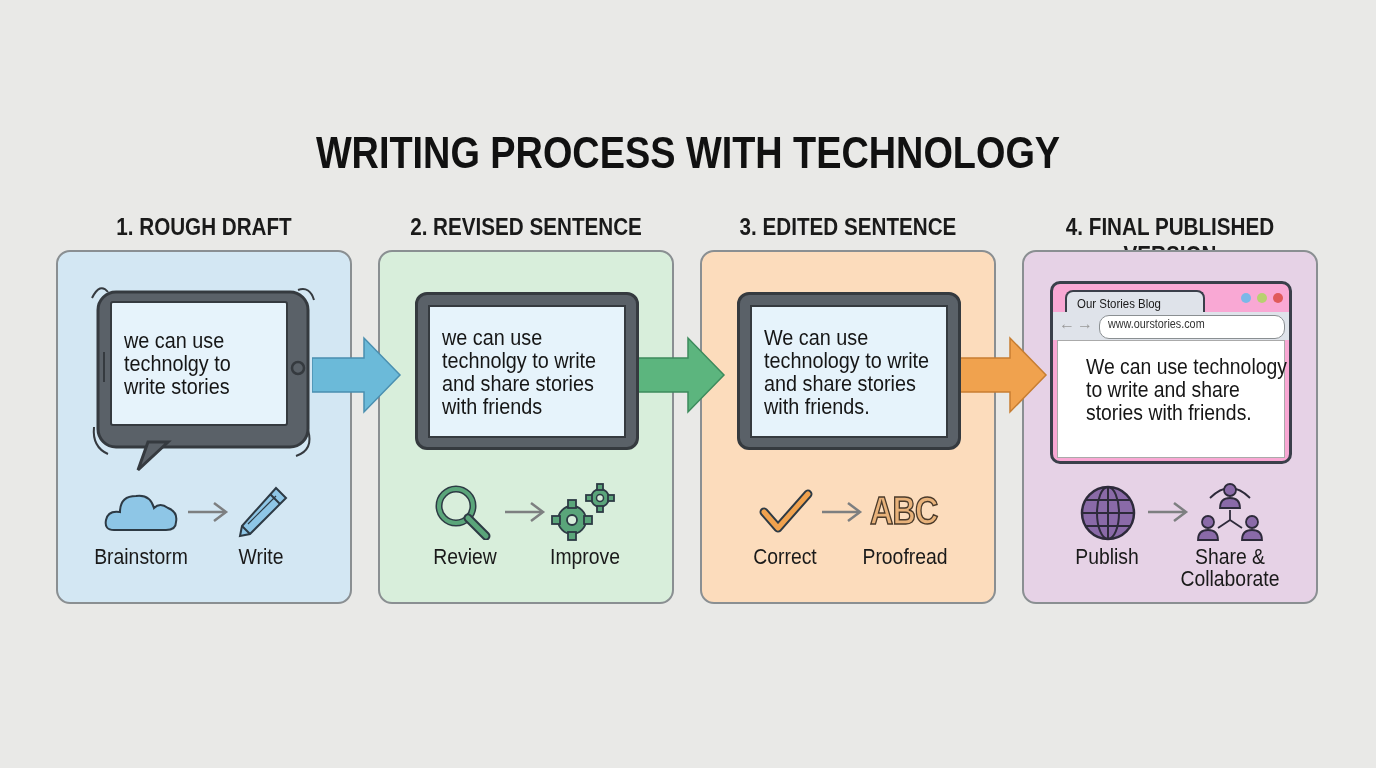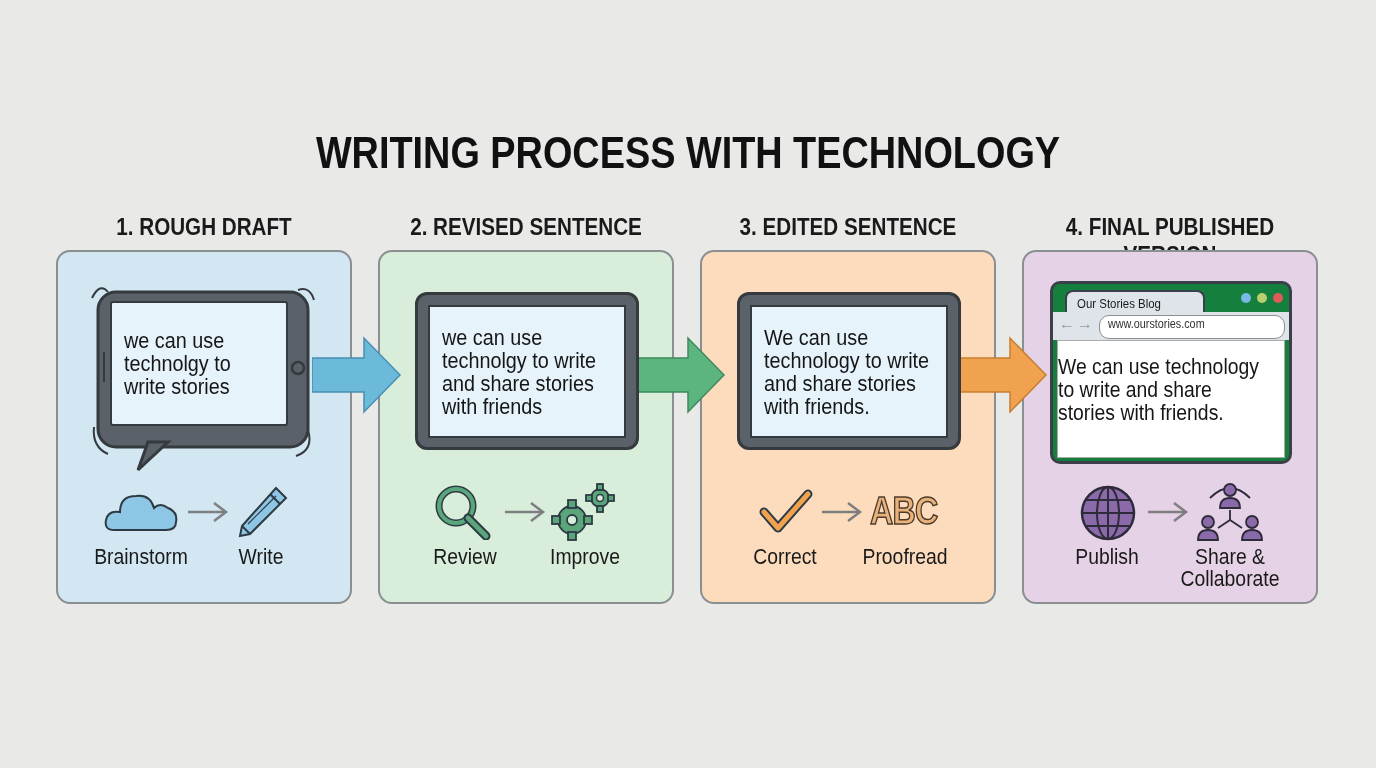--- a/index.html
+++ b/index.html
@@ -9,21 +9,21 @@
   .panel{position:absolute;top:250px;width:296px;height:354px;border:2px solid #8a8f92;border-radius:14px;box-sizing:border-box;}
   .p1{left:56px;background:#d3e7f3;}
   .p2{left:378px;background:#d8eedb;}
   .p3{left:700px;background:#fcdcbc;}
   .p4{left:1022px;background:#e6d2e6;}
   .device{position:absolute;background:#5a6168;border:3px solid #353a3f;border-radius:12px;box-sizing:border-box;}
   .screen{position:absolute;background:#e6f3fb;border:2px solid #353a3f;box-sizing:border-box;font-size:22px;line-height:23px;color:#161616;padding:0 0 0 12px;display:flex;flex-direction:column;justify-content:center;}
   .screen span{display:block;transform-origin:left center;transform:scaleX(0.9);white-space:nowrap;}
   .arrow{position:absolute;}
   .caption{position:absolute;font-size:22px;text-align:center;transform:scaleX(0.88);color:#1a1a1a;line-height:22px;}
-  .browser{position:absolute;left:1050px;top:281px;width:242px;height:183px;background:#15803d;border:3px solid #3a3f4a;border-radius:10px;box-sizing:border-box;overflow:hidden;}
+  .browser{position:absolute;left:1050px;top:281px;width:242px;height:183px;background:#f9a8d4;border:3px solid #3a3f4a;border-radius:10px;box-sizing:border-box;overflow:hidden;}
 </style>
 </head>
 <body>
 
 <div class="title">WRITING PROCESS WITH TECHNOLOGY</div>
 
 <div class="step-label" style="left:54px;">1. ROUGH DRAFT</div>
 <div class="step-label" style="left:376px;">2. REVISED SENTENCE</div>
 <div class="step-label" style="left:698px;">3. EDITED SENTENCE</div>
 <div class="step-label" style="left:1020px;">4. FINAL PUBLISHED VERSION</div>
@@ -82,21 +82,21 @@
   <div style="position:absolute;left:188px;top:9px;width:10px;height:10px;border-radius:50%;background:#7ab8e8;"></div>
   <div style="position:absolute;left:204px;top:9px;width:10px;height:10px;border-radius:50%;background:#b8d070;"></div>
   <div style="position:absolute;left:220px;top:9px;width:10px;height:10px;border-radius:50%;background:#e05a5a;"></div>
   <div style="position:absolute;left:0;top:28px;width:100%;height:28px;background:#dfe3ea;">
     <span style="position:absolute;left:6px;top:3px;font-size:16px;color:#999;">←</span>
     <span style="position:absolute;left:24px;top:3px;font-size:16px;color:#999;">→</span>
     <div style="position:absolute;left:46px;top:3px;width:186px;height:24px;background:#fff;border:1.5px solid #8a8f92;border-radius:10px;box-sizing:border-box;">
       <span style="position:absolute;left:8px;top:1px;font-size:12px;color:#333;transform:scaleX(0.9);transform-origin:left;white-space:nowrap;">www.ourstories.com</span>
     </div>
   </div>
-  <div style="position:absolute;left:4px;top:56px;width:228px;height:118px;background:#fff;border:1.5px solid #aaa;box-sizing:border-box;padding:14px 0 0 0;font-size:22px;line-height:23px;color:#161616;">
+  <div style="position:absolute;left:4px;top:56px;width:228px;height:118px;background:#fff;border:1.5px solid #aaa;box-sizing:border-box;padding:14px 0 0 28px;font-size:22px;line-height:23px;color:#161616;">
     <span style="display:block;transform:scaleX(0.88);transform-origin:left;white-space:nowrap;">We can use technology</span>
     <span style="display:block;transform:scaleX(0.88);transform-origin:left;white-space:nowrap;">to write and share</span>
     <span style="display:block;transform:scaleX(0.88);transform-origin:left;white-space:nowrap;">stories with friends.</span>
   </div>
 </div>
 
 <svg style="position:absolute;left:104px;top:488px;" width="76" height="46">
   <path d="M10,42 Q0,42 2,32 Q4,22 16,24 Q16,8 32,8 Q46,6 50,20 Q56,14 64,20 Q74,24 72,34 Q72,42 62,42 Z" fill="#8ec6e6" stroke="#2d3a44" stroke-width="2"></path>
 </svg>
 <svg style="position:absolute;left:186px;top:500px;" width="44" height="24">

